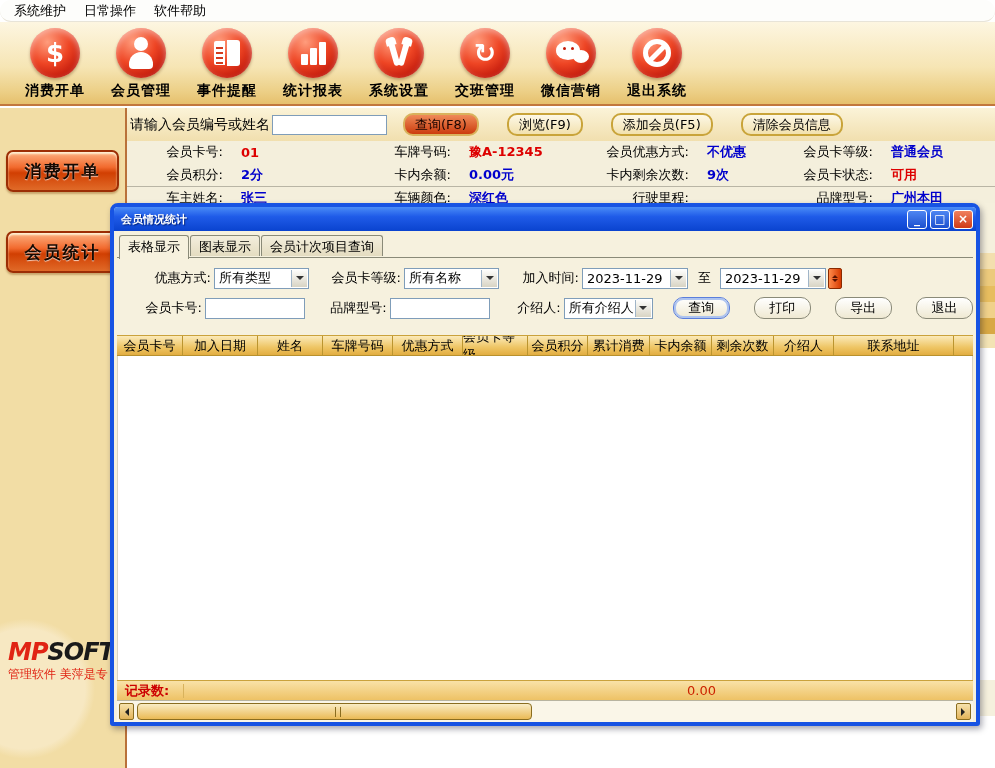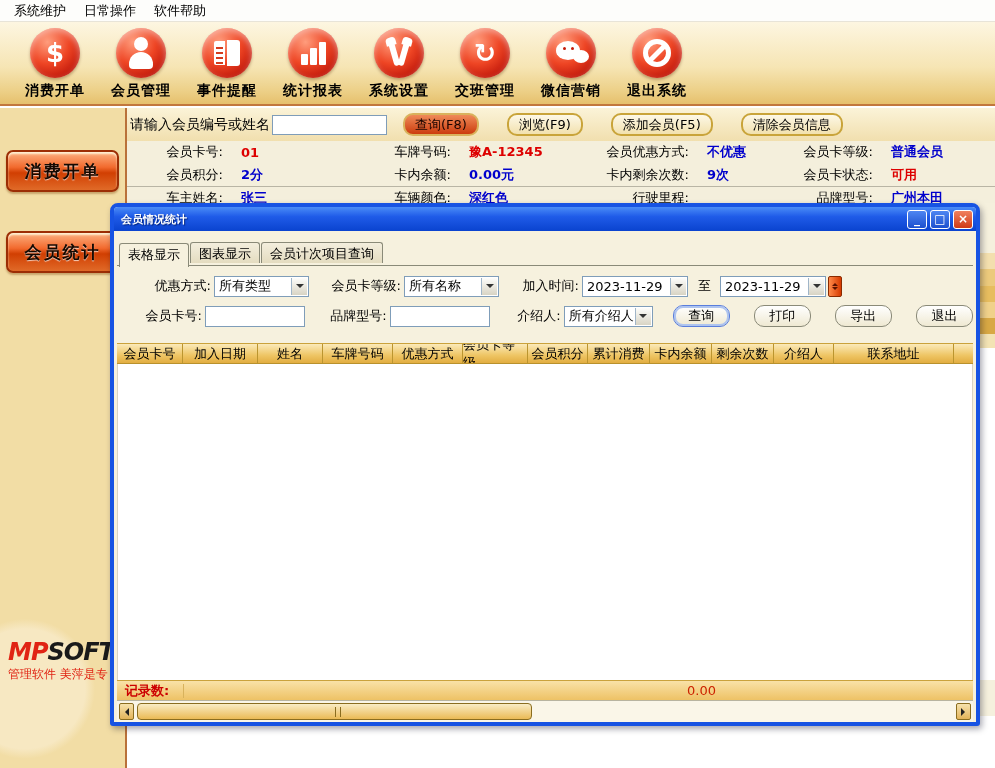--- a/index.html
+++ b/index.html
@@ -2,21 +2,21 @@
 <html><head>
 <meta charset="utf-8">
 <style>
   * { margin:0; padding:0; box-sizing:border-box; }
   html,body { width:995px; height:768px; overflow:hidden; }
   body { font-family:"DejaVu Sans","Liberation Sans",sans-serif; font-size:13px; color:#000; }
   .screen { position:relative; width:995px; height:768px; background:#fff; overflow:hidden; }
 
   
   .menubar { position:absolute; left:0; top:0; width:995px; height:22px; background:#fdfdfb;
-             border-bottom:1px solid #e8e4d8; display:flex; align-items:center; padding-left:5px; }
+             border-bottom:1px solid #e8e4d8; display:flex; align-items:center; padding-left:5px;border-radius:11px; }
   .menu-item { padding:2px 9px; cursor:default; }
 
   
   .toolbar { position:absolute; left:0; top:22px; width:995px; height:84px;
              background:linear-gradient(#fdf6e1, #f6e5b4 55%, #eccf86 85%, #e6c06d);
              border-bottom:2px solid #c2773d; display:flex; align-items:flex-start; padding:6px 0 0 12px; }
   .tool-item { width:86px; display:flex; flex-direction:column; align-items:center; cursor:pointer; }
   .tool-circle { width:50px; height:50px; border-radius:50%; position:relative;
              background:radial-gradient(circle at 35% 28%, #ff9d7d, #ee4524 45%, #b80f06 85%);
              box-shadow:0 2px 3px rgba(90,40,0,.35), inset 0 3px 6px rgba(255,255,255,.5);
@@ -86,21 +86,21 @@
             background:#f6f1de; box-shadow:2px 3px 6px rgba(0,0,30,.35); display:flex; flex-direction:column; }
   .titlebar { height:24px; border-radius:4px 4px 0 0; padding:0 3px 0 7px;
             background:linear-gradient(#4a8cf7, #1f5be8 40%, #0a43cf); display:flex; align-items:center; }
   .title-text { color:#fff; font-weight:bold; font-size:11px; text-shadow:1px 1px 1px #00227a; flex:1; }
   .win-btn { width:20px; height:19px; margin-left:3px; border:1px solid #fff; border-radius:3px; color:#fff;
             font-size:12px; font-weight:bold; display:flex; align-items:center; justify-content:center;
             background:linear-gradient(#4e86f2,#1c50cf); cursor:pointer; line-height:1; }
   .win-btn.close { background:linear-gradient(#f0815f,#cf3a16); }
   .client { flex:1; display:flex; flex-direction:column; background:#f6f1de; padding:3px 3px 0 3px; }
 
-  .tabstrip { height:24px; display:flex; align-items:flex-start; border-bottom:1px solid #8a8a78; padding-left:2px;margin-top:8px; }
+  .tabstrip { height:24px; display:flex; align-items:center; border-bottom:1px solid #8a8a78; padding-left:2px; }
   .tab { height:21px; padding:2px 8px 0 8px; font-size:13px; border:1px solid #8a8a78; border-bottom:none;
          border-radius:3px 3px 0 0; background:linear-gradient(#f3eedd,#e4dcc0); margin-right:1px; cursor:pointer; }
   .tab.active { height:24px; background:#f6f1de; position:relative; top:1px; font-weight:normal; }
 
   .filters { padding:8px 0 0 12px; }
   .f-row { display:flex; align-items:center; height:24px; margin-bottom:6px; white-space:nowrap; }
   .f-lbl { text-align:right; font-size:13px; }
   .w1 { width:82px; } .w2 { width:92px; } .w3 { width:80px; }
   .combo { position:relative; height:21px; background:#fff; border:1px solid #7f9db9; display:flex; align-items:center;
            padding:0 18px 0 4px; font-size:13px; margin-left:3px; cursor:pointer; }

